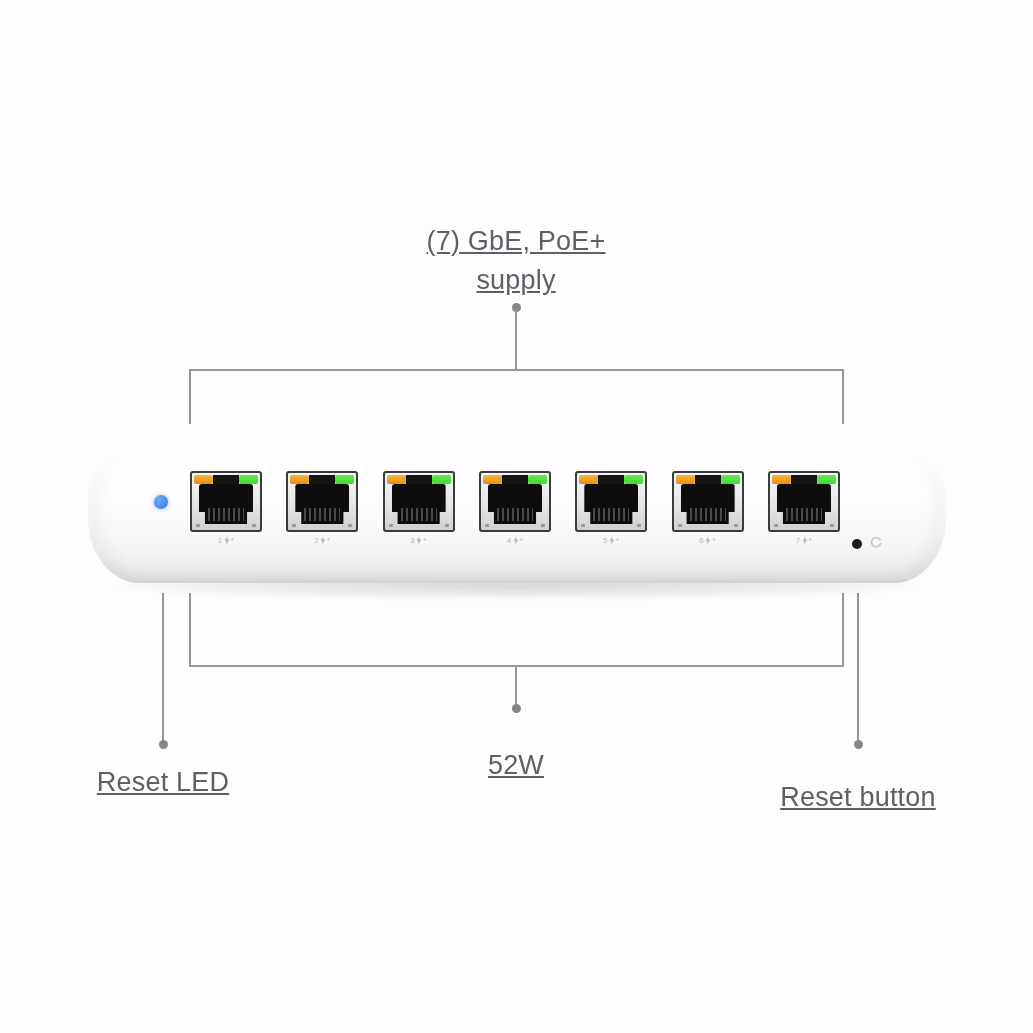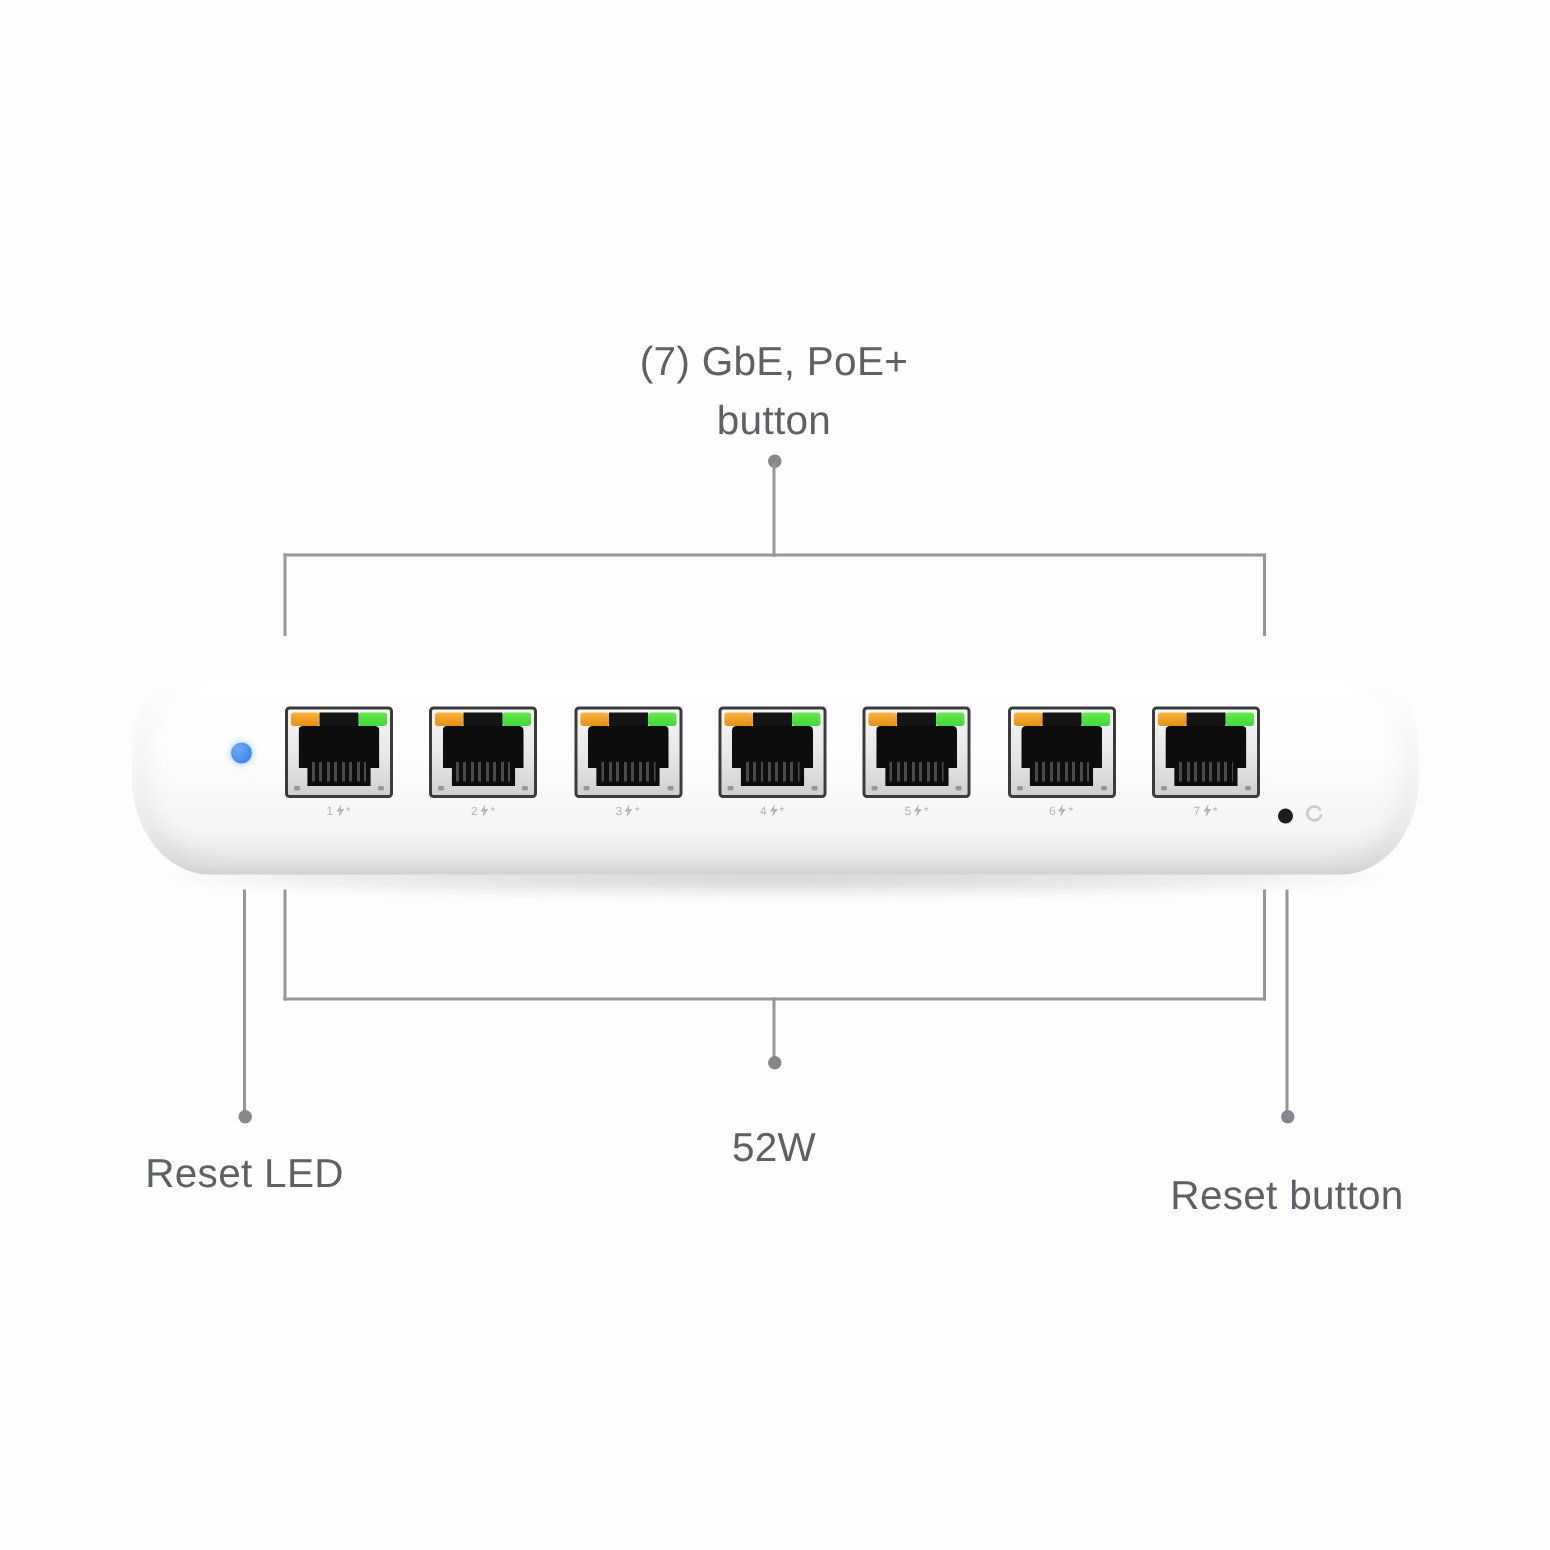--- a/index.html
+++ b/index.html
@@ -20,20 +20,21 @@
   }
   .abs{position:absolute;}
 
   
   .callout{
     color:var(--text-gray);
     font-size:27px;
     line-height:39px;
     text-align:center;
     letter-spacing:0.2px;
+    text-decoration:underline;
   }
 
   
   .vline{position:absolute;width:2px;background:var(--line-gray);}
   .hline{position:absolute;height:2px;background:var(--line-gray);}
   .dot{
     position:absolute;width:9px;height:9px;border-radius:50%;
     background:var(--dot-gray);
   }
 
@@ -106,21 +107,21 @@
     position:absolute; left:852px; top:539px;
     width:10px; height:10px; border-radius:50%; background:#1b1b1b;
   }
   .reset-glyph{position:absolute; left:869px; top:536px; width:14px; height:14px;}
 </style>
 </head>
 <body style="background: rgb(253, 253, 253);">
 
 <div class="abs callout" style="left:316px;top:222px;width:400px;">
   <div>(7) GbE, PoE+</div>
-  <div>button</div>
+  <div>supply</div>
 </div>
 
 <div class="dot" style="left:512px;top:303px;"></div>
 <div class="vline" style="left:515px;top:309px;height:62px;"></div>
 <div class="hline" style="left:189px;top:369px;width:655px;"></div>
 <div class="vline" style="left:189px;top:369px;height:55px;"></div>
 <div class="vline" style="left:842px;top:369px;height:55px;"></div>
 
 <div class="switch-shadow"></div>
 <div class="switch-body"></div>

